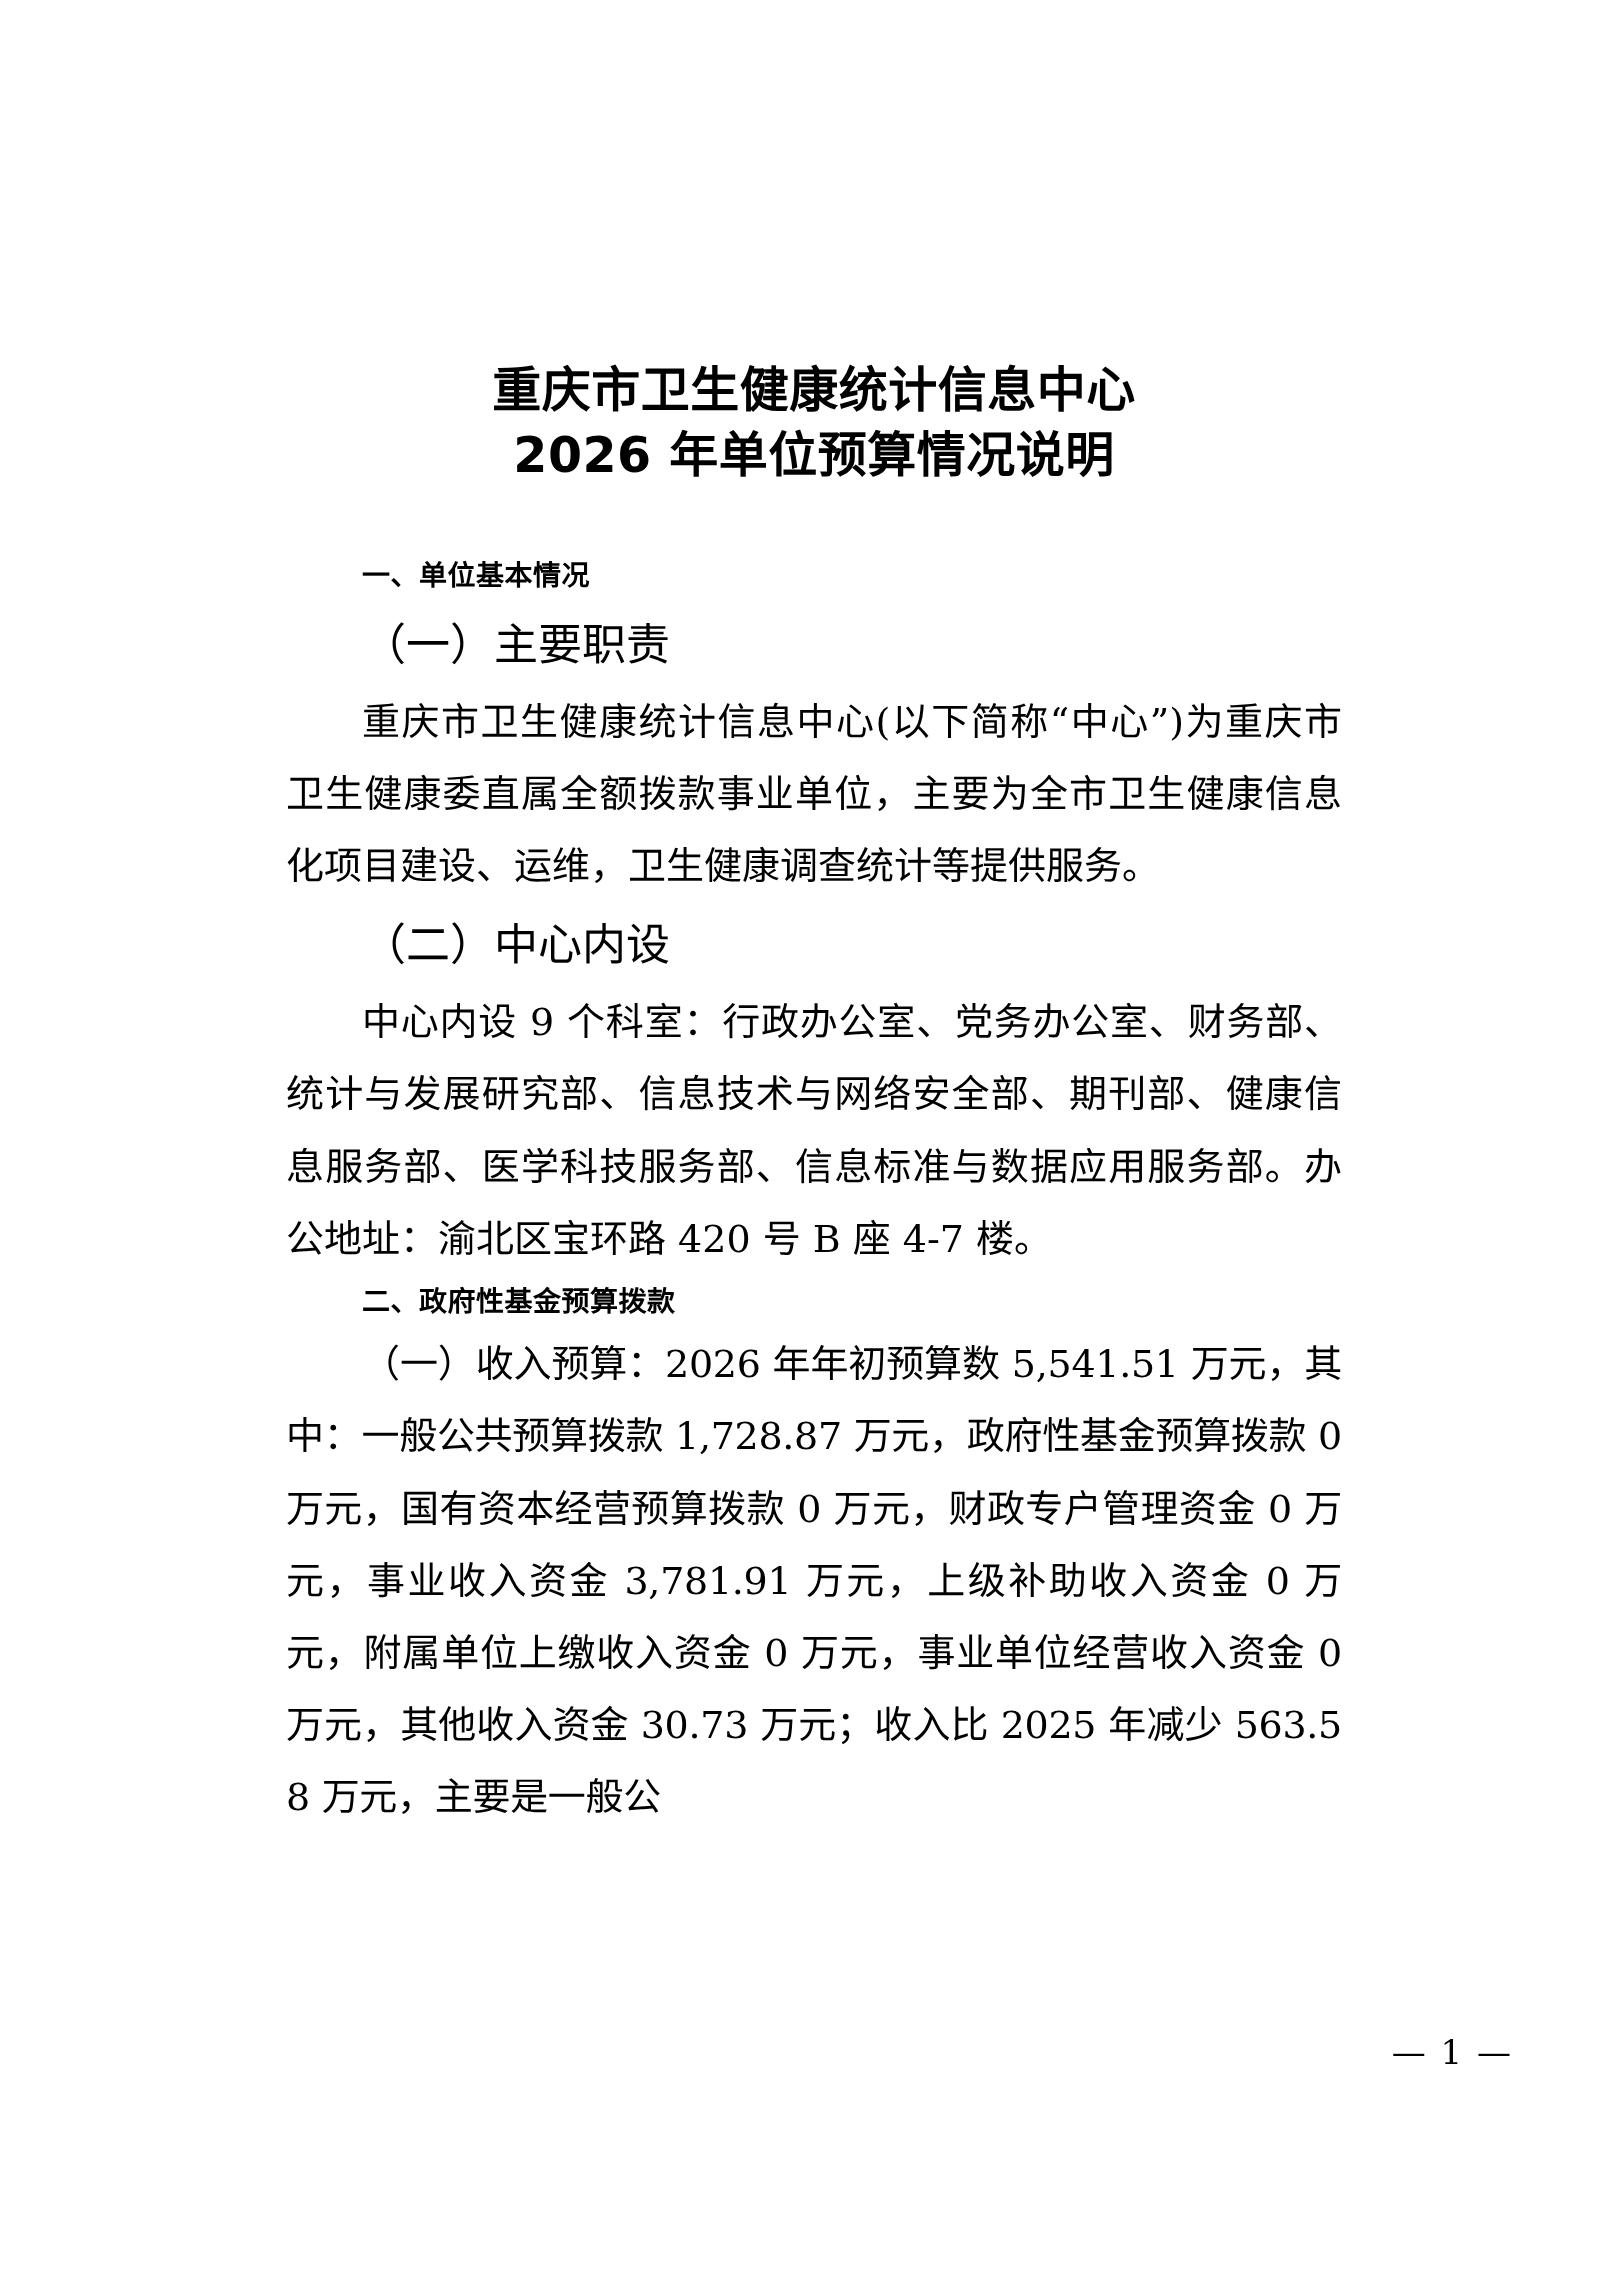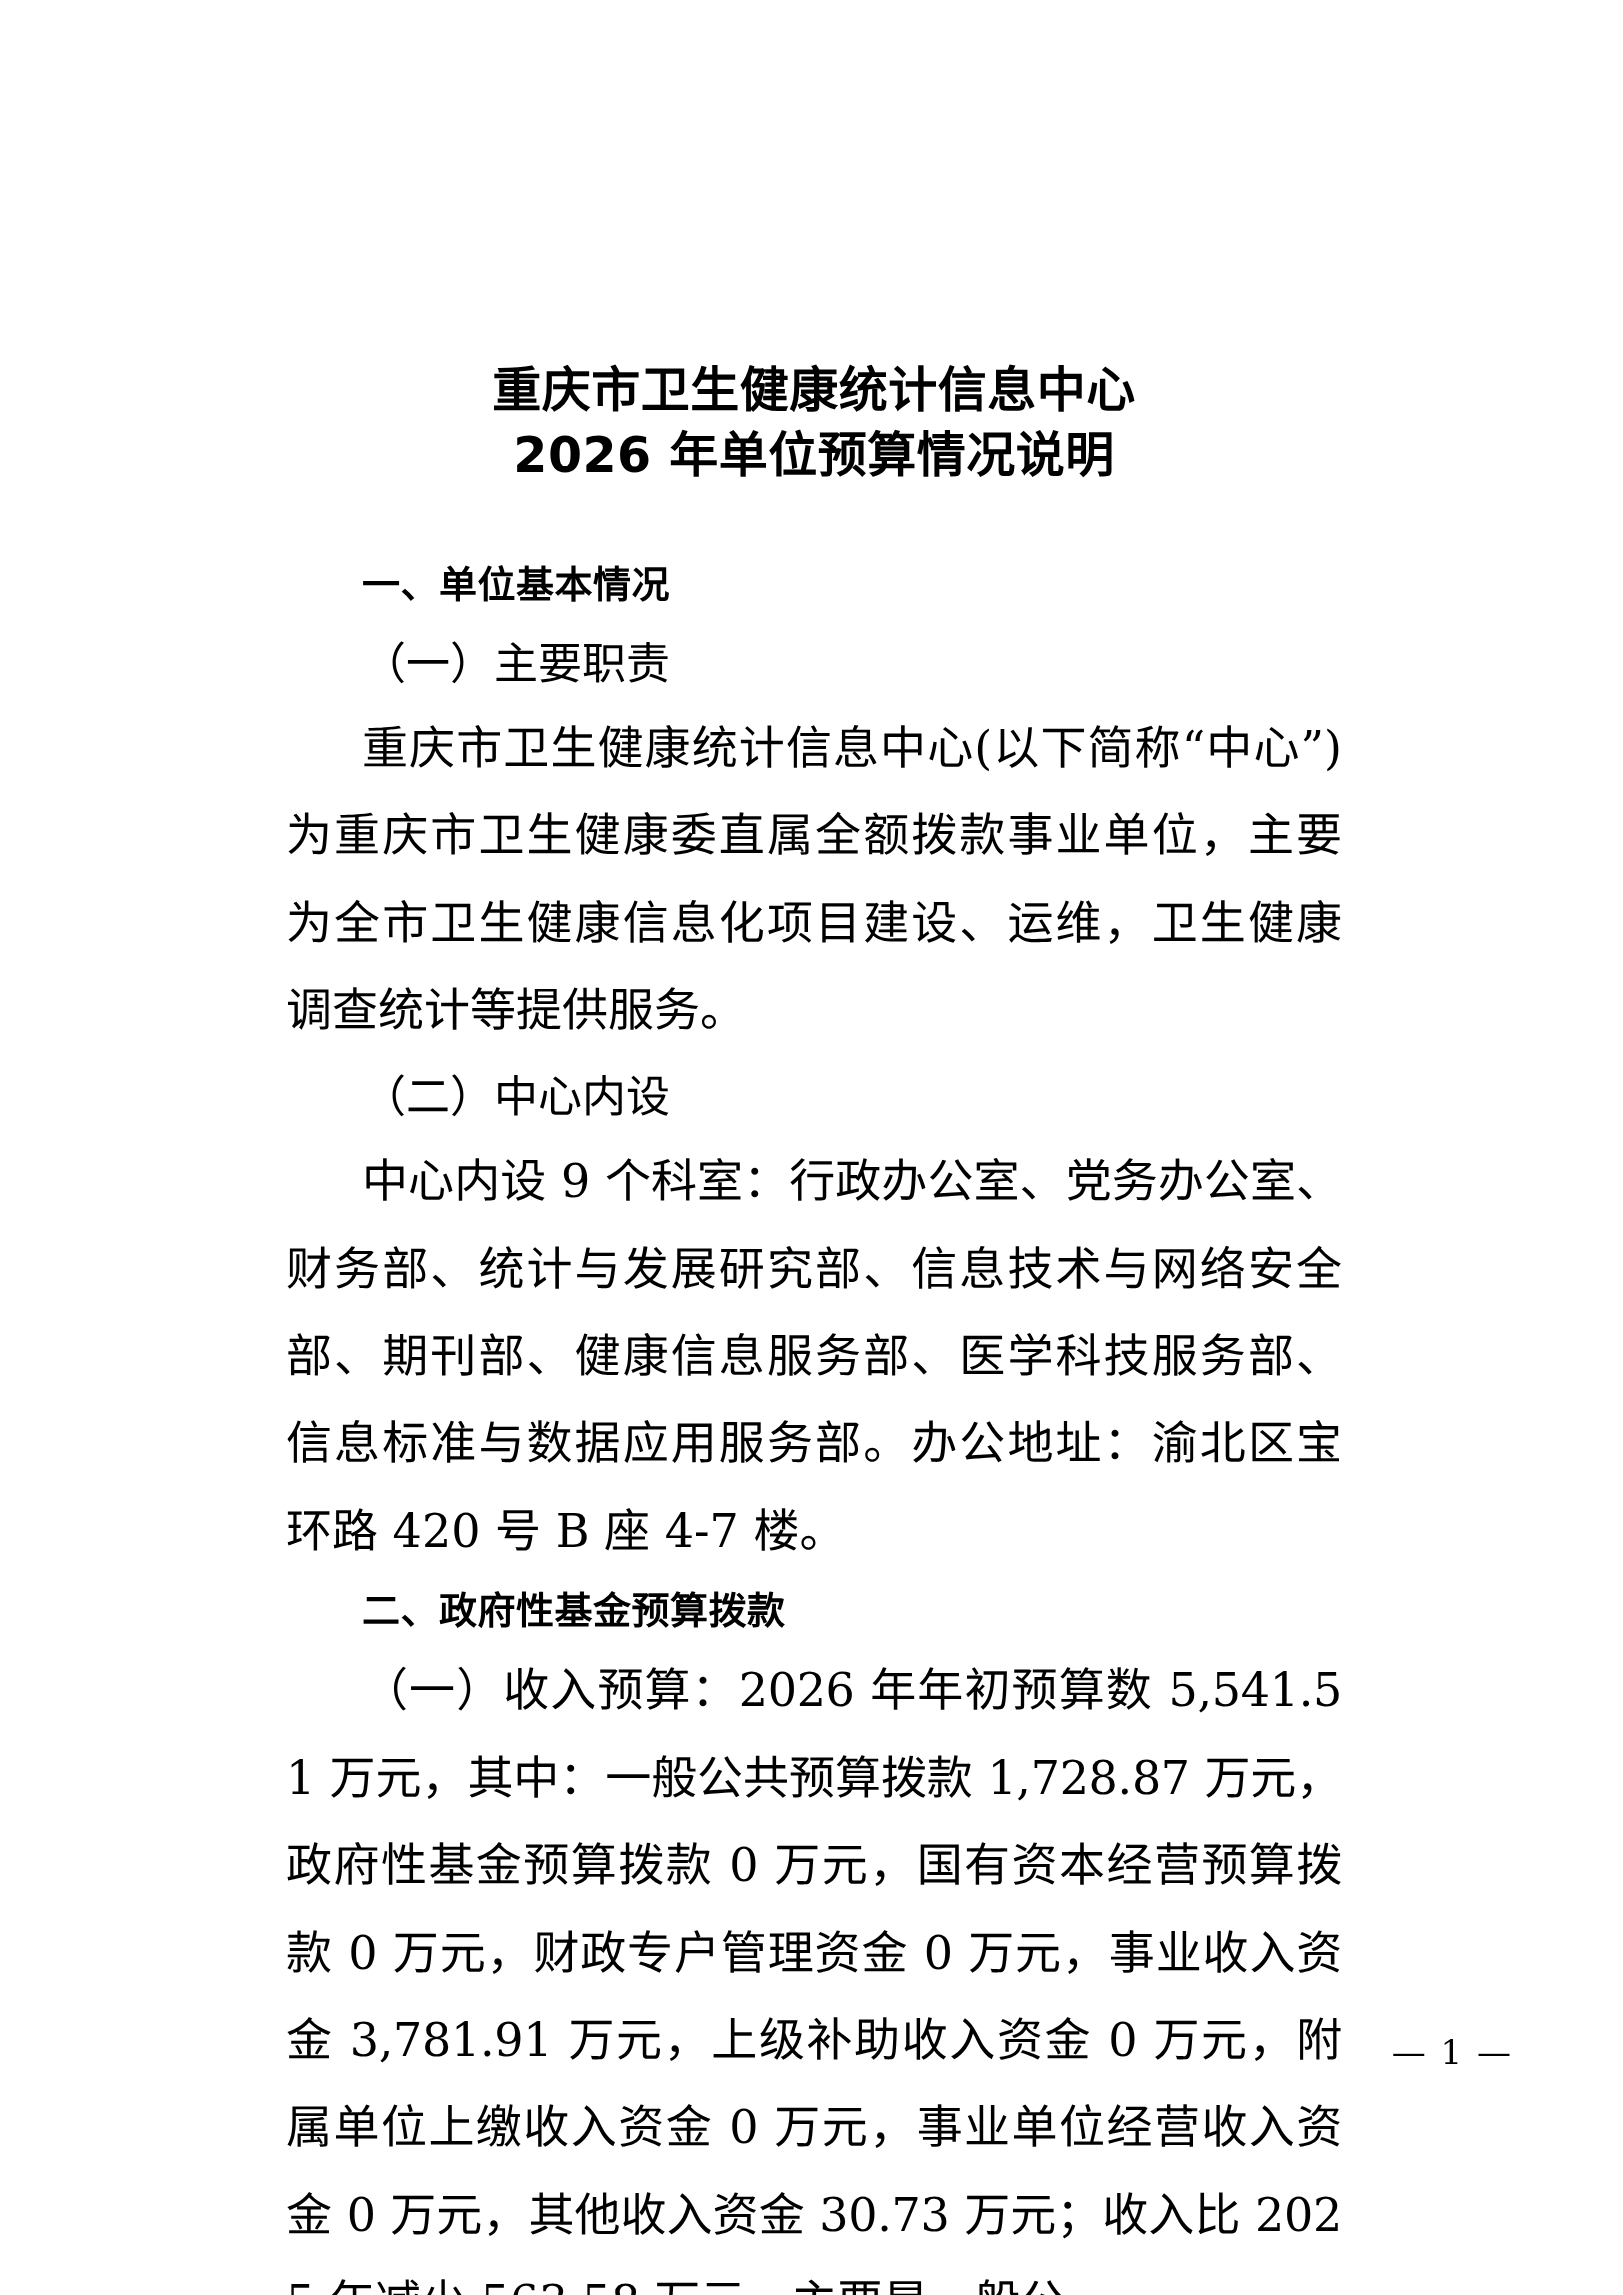--- a/index.html
+++ b/index.html
@@ -42,40 +42,40 @@
     display: block;
     white-space: nowrap;
   }
   .title-spacer {
     height: 61px;
   }
   
   .section-heading {
     font-family: "DejaVu Sans", "Liberation Sans", sans-serif;
     font-weight: bold;
-    font-size: 38px;
+    font-size: 28px;
     line-height: 1.9;
     text-indent: 76px;
     letter-spacing: 0.5px;
     margin: 0;
     white-space: nowrap;
   }
   
   .sub-heading {
     font-family: "DejaVu Serif", "Liberation Serif", serif;
     font-size: 44px;
     line-height: 1.9;
     text-indent: 76px;
     margin: 0;
     white-space: nowrap;
   }
   
   .body-para {
     font-family: "DejaVu Serif", "Liberation Serif", serif;
-    font-size: 46px;
+    font-size: 38px;
     line-height: 1.9;
     margin: 0;
     text-indent: 76px;
     text-align: justify;
     text-justify: inter-character;
     word-break: break-all;
   }
   .body-para.tight {
     letter-spacing: -0.3px;
   }

